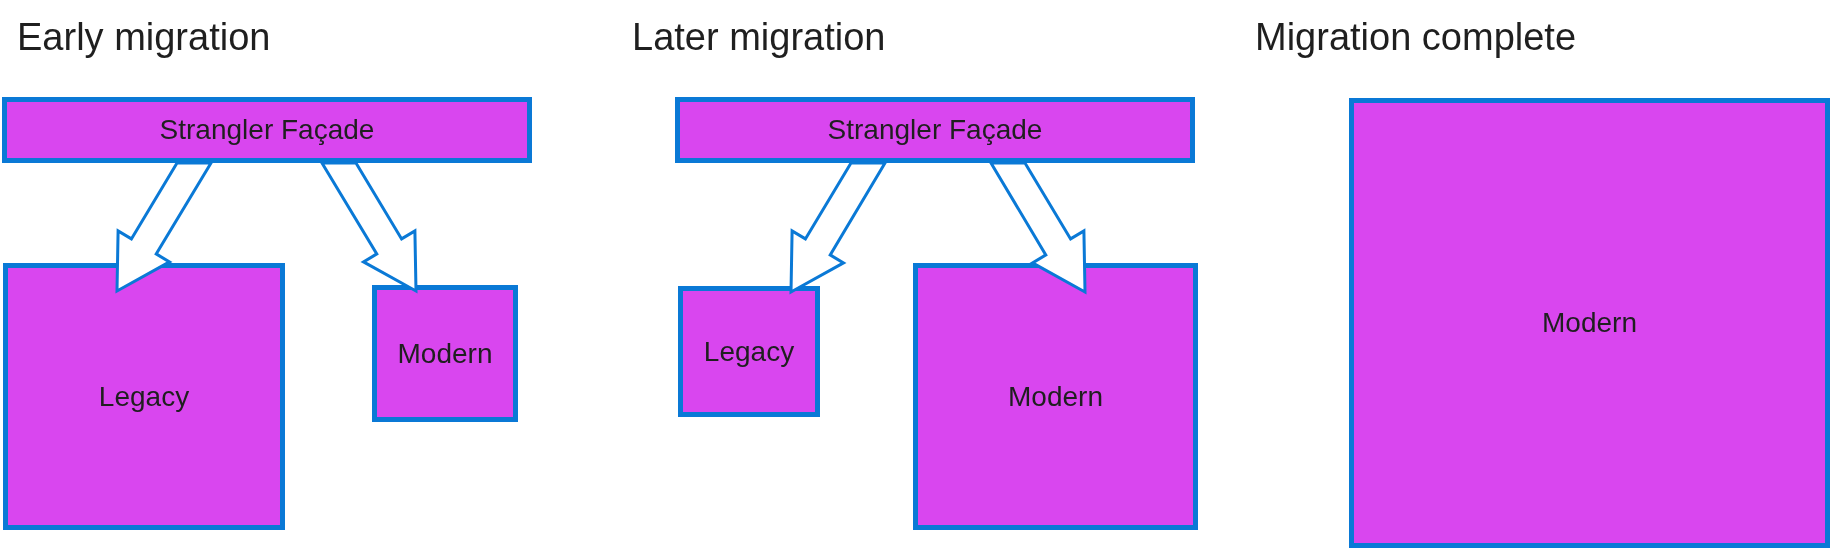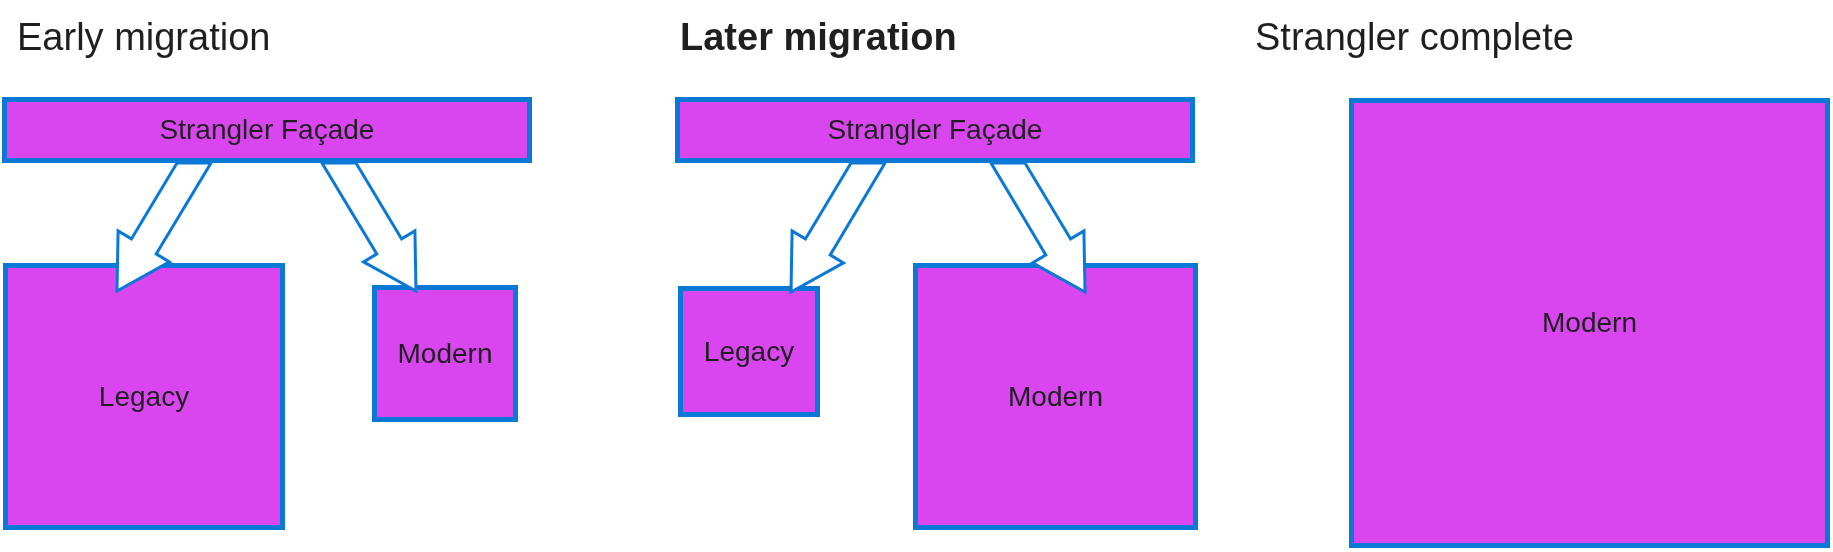--- a/index.html
+++ b/index.html
@@ -59,35 +59,35 @@
   </div>
 
   <div class="box" style="left:3px;top:263px;width:282px;height:267px;">
     <span class="box-label">Legacy</span>
   </div>
 
   <div class="box" style="left:372px;top:285px;width:146px;height:137px;">
     <span class="box-label">Modern</span>
   </div>
 
-  <div class="panel-title" style="left:680px;font-weight:bold;">Later migration</div>
+  <div class="panel-title" style="left:632px;">Later migration</div>
 
   <div class="box" style="left:675px;top:97px;width:520px;height:66px;">
     <span class="box-label">Strangler Façade</span>
   </div>
 
   <div class="box" style="left:678px;top:286px;width:142px;height:131px;">
     <span class="box-label">Legacy</span>
   </div>
 
   <div class="box" style="left:913px;top:263px;width:285px;height:267px;">
     <span class="box-label">Modern</span>
   </div>
 
-  <div class="panel-title" style="left:1255px;">Strangler complete</div>
+  <div class="panel-title" style="left:1255px;">Migration complete</div>
 
   <div class="box" style="left:1349px;top:98px;width:481px;height:450px;">
     <span class="box-label">Modern</span>
   </div>
 
   <svg id="arrow-layer" viewBox="0 0 1833 552">
     <polygon points="177,163 131.4,238.9 118.1,230.9 117,291 169.5,261.9 156.2,253.9 211,163"></polygon>
     <polygon points="356,163 401.6,238.9 414.9,230.9 416,291 363.5,261.9 376.8,253.9 322,163"></polygon>
     <polygon points="851,163 805.4,238.9 792.1,230.9 791,292 843.5,262.9 830.2,254.9 885,163"></polygon>
     <polygon points="1025,163 1070.6,238.9 1083.9,230.9 1085,292 1032.5,262.9 1045.8,254.9 991,163"></polygon>

